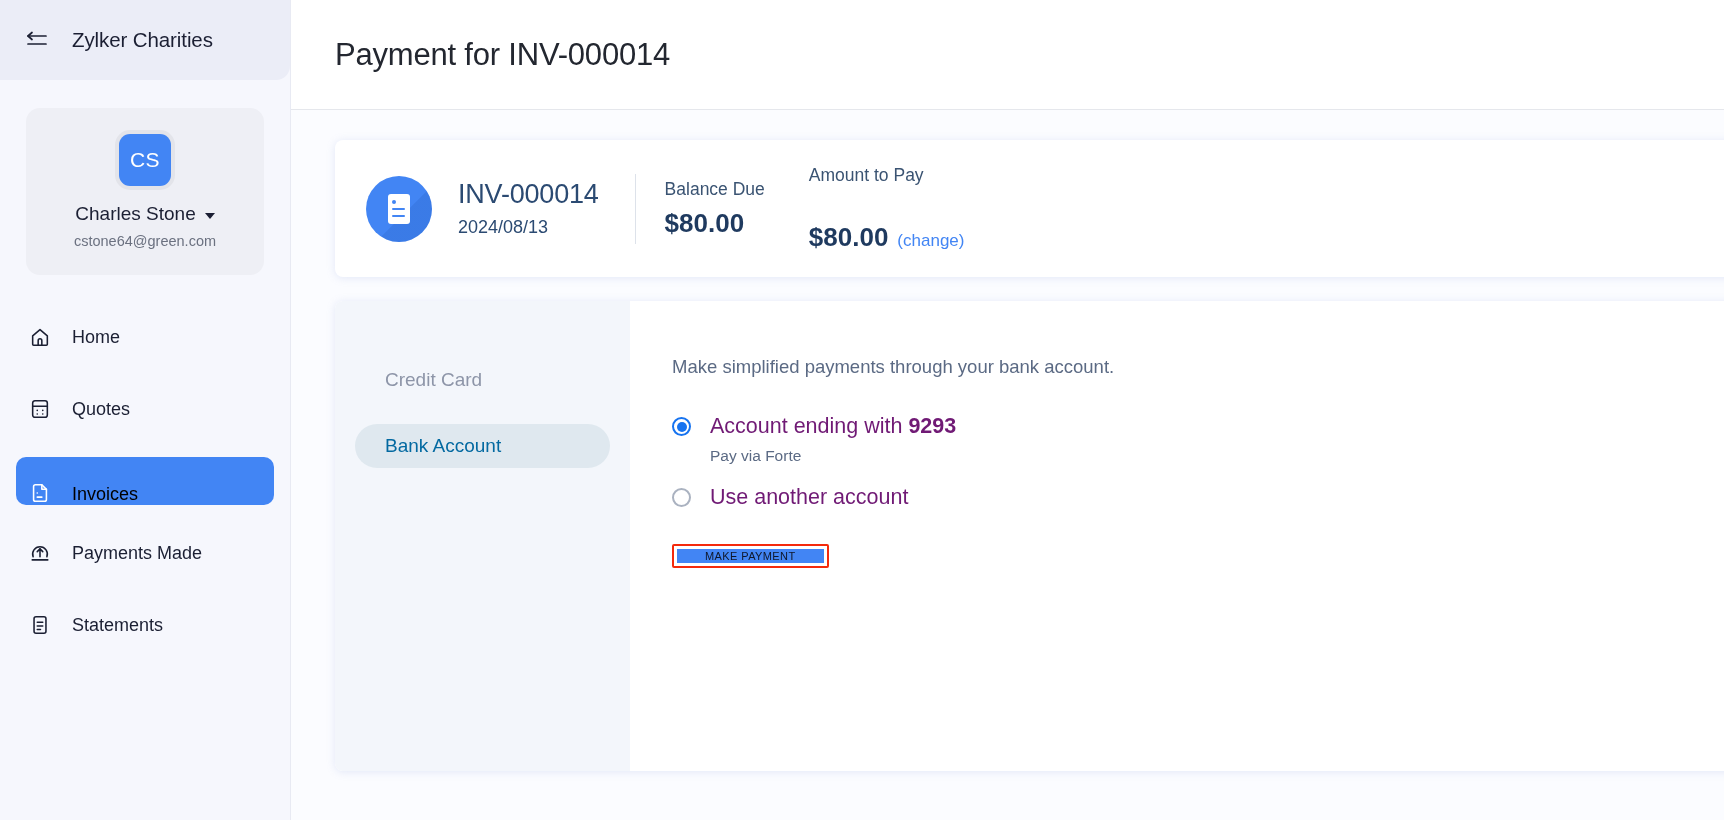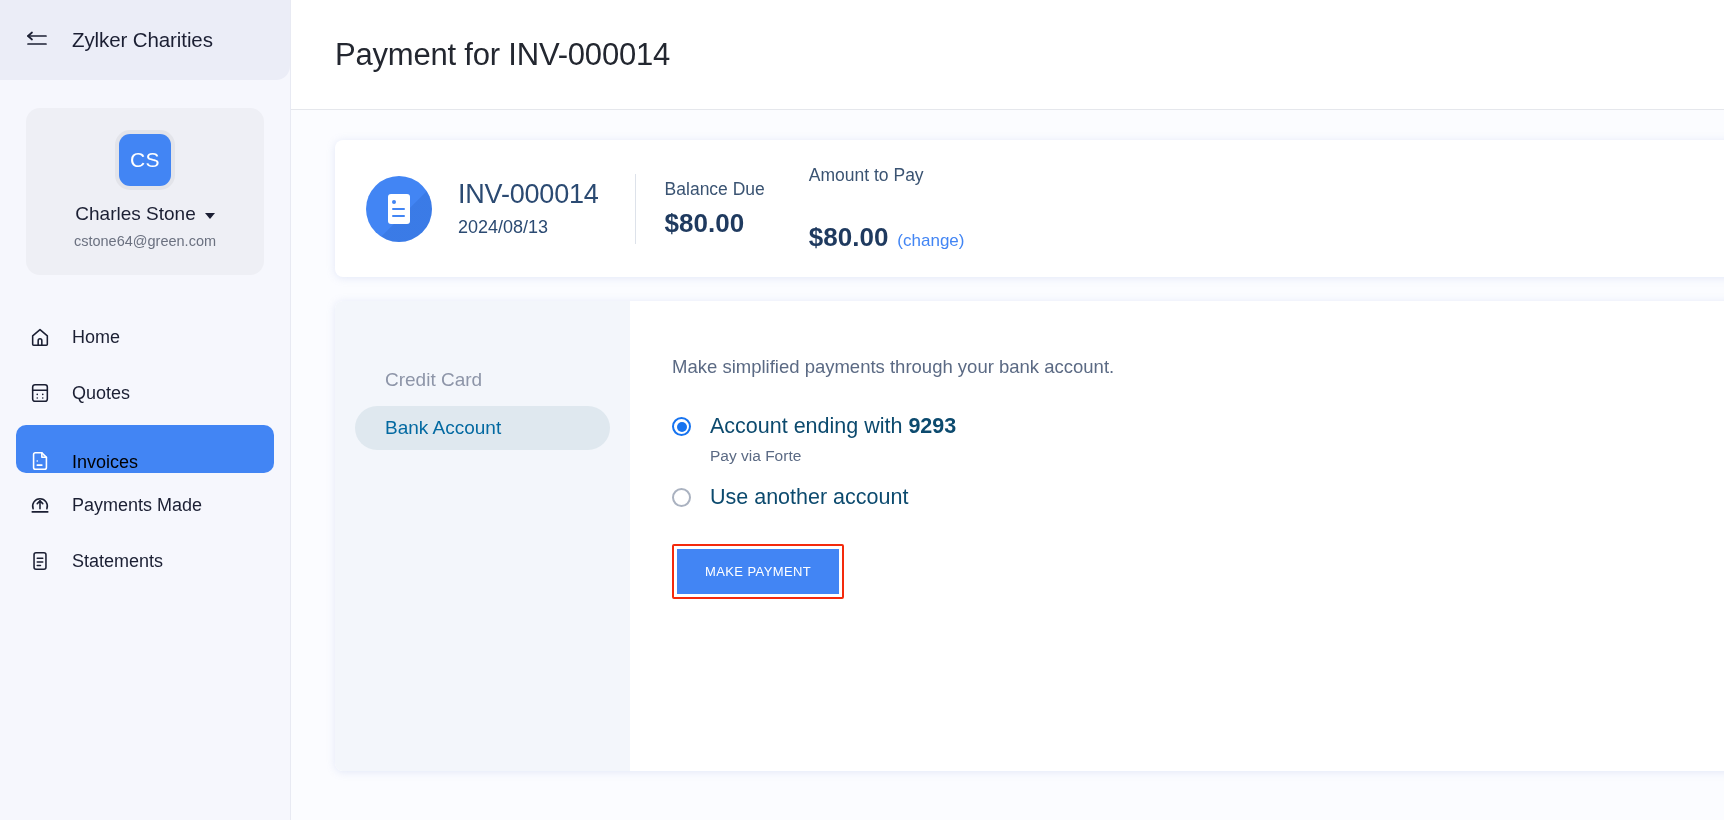--- a/index.html
+++ b/index.html
@@ -107,21 +107,21 @@
   .profile-email {
     margin-top: 8px;
     font-size: 14.5px;
     color: #6b7180;
   }
 
   .nav {
     margin-top: 38px;
     display: flex;
     flex-direction: column;
-    gap: 8px;
+    gap: 24px;
     padding: 0 16px;
   }
 
   .nav-item {
     height: 48px;
     border-radius: 10px;
     display: flex;
     align-items: center;
     gap: 20px;
     padding-left: 12px;
@@ -283,21 +283,21 @@
     overflow: hidden;
   }
 
   .method-list {
     width: 295px;
     flex: 0 0 295px;
     background: #f3f6fb;
     padding-top: 57px;
     display: flex;
     flex-direction: column;
-    gap: 4px;
+    gap: 22px;
   }
 
   .method-item {
     height: 44px;
     margin: 0 20px;
     border-radius: 22px;
     display: flex;
     align-items: center;
     padding-left: 30px;
     font-size: 19px;
@@ -344,21 +344,21 @@
   .radio.checked { border-color: #1673f0; }
   .radio.checked::after {
     content: "";
     width: 10px; height: 10px;
     border-radius: 50%;
     background: #1673f0;
   }
 
   .radio-label {
     font-size: 21.5px;
-    color: #0c4a6e;
+    color: #701a75;
   }
   .radio-label b { font-weight: bold; }
 
   .radio-sub {
     font-size: 15.5px;
     color: #5b6a84;
     margin: 8px 0 0 38px;
   }
 
   .radio-row.second { margin-top: 20px; }
@@ -367,25 +367,25 @@
     margin-top: 34px;
     display: inline-block;
     border: 2px solid #f42a0c;
     padding: 3px;
     background: #ffffff;
     border-radius: 2px;
   }
 
   .make-payment-btn {
     background: #4285f4;
-    color: #ffffff;
-    font-size: 13px;
+    color: #0f172a;
+    font-size: 11px;
     letter-spacing: 0.4px;
     border: none;
-    padding: 15px 28px;
+    padding: 1px 28px;
     cursor: pointer;
     font-family: "Liberation Sans", sans-serif;
     display: block;
   }
 </style>
 </head>
 <body>
 
 <div id="app">
 

